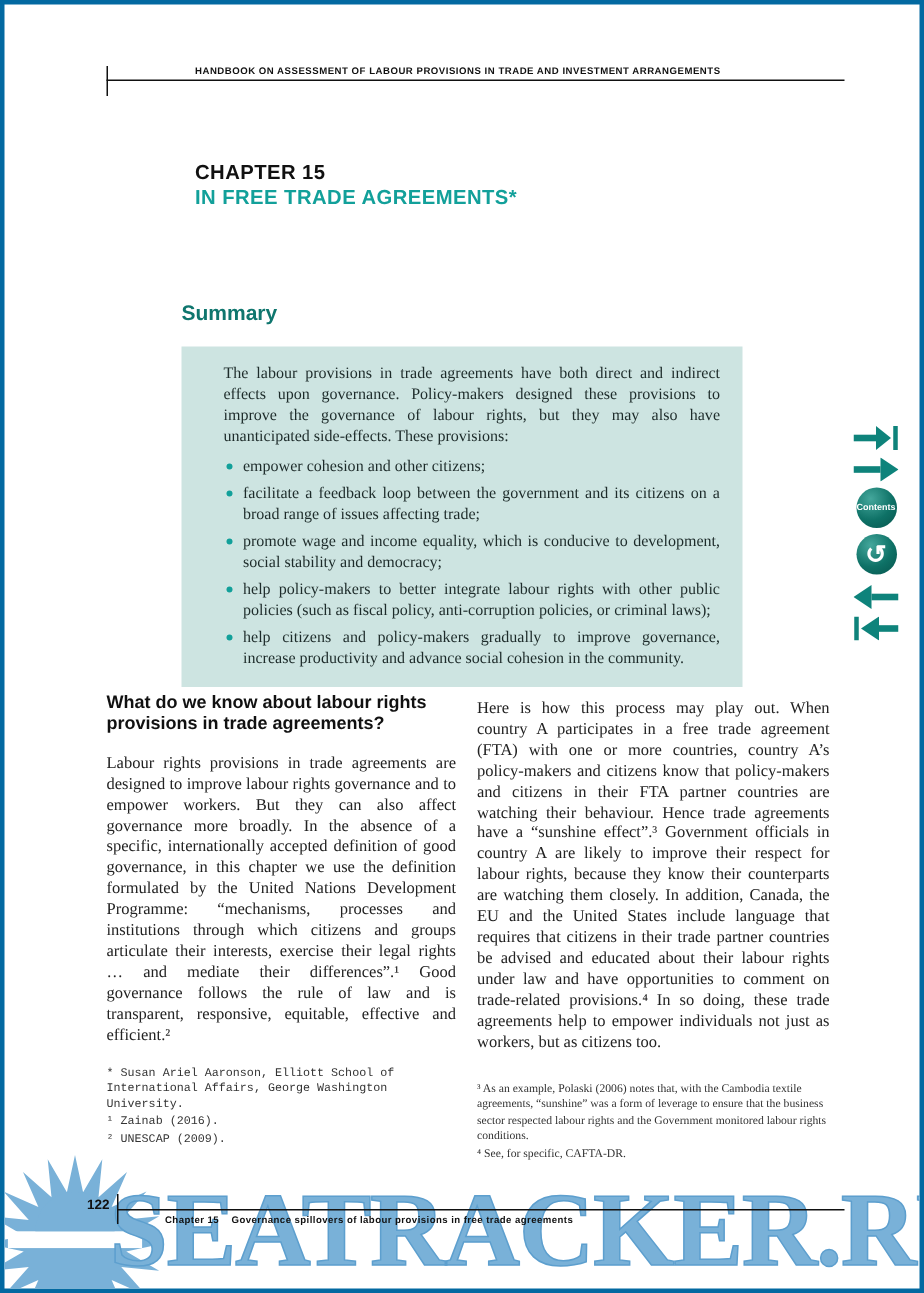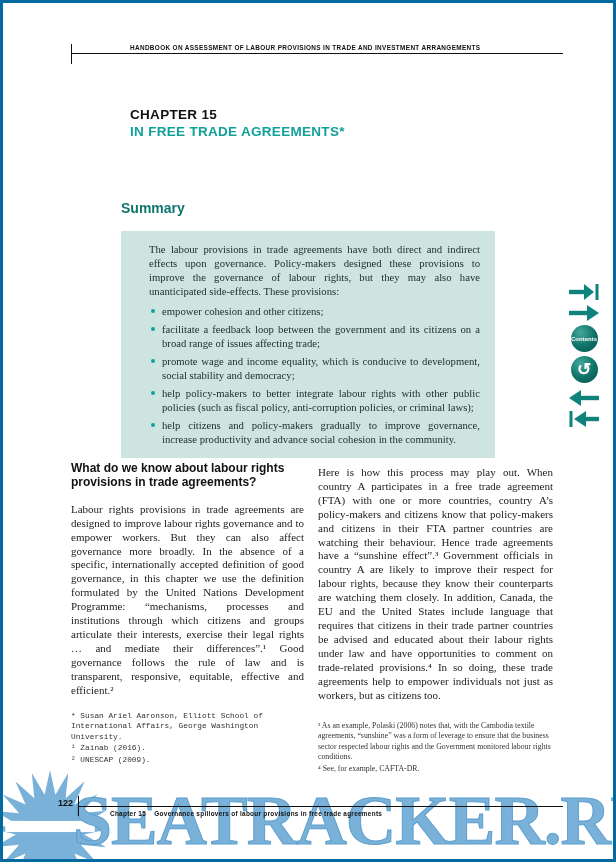--- a/index.html
+++ b/index.html
@@ -141,21 +141,21 @@
     <div class="footnotes">
       <div>*  Susan Ariel Aaronson, Elliott School of International Affairs, George Washington University.</div>
       <div>¹  Zainab (2016).</div>
       <div>²  UNESCAP (2009).</div>
     </div>
   </div>
   <div class="col right">
     <p class="body">Here is how this process may play out. When country A participates in a free trade agreement (FTA) with one or more countries, country A’s policy-makers and citizens know that policy-makers and citizens in their FTA partner countries are watching their behaviour. Hence trade agreements have a “sunshine effect”.³ Government officials in country A are likely to improve their respect for labour rights, because they know their counterparts are watching them closely. In addition, Canada, the EU and the United States include language that requires that citizens in their trade partner countries be advised and educated about their labour rights under law and have opportunities to comment on trade-related provisions.⁴ In so doing, these trade agreements help to empower individuals not just as workers, but as citizens too.</p>
     <div class="footnotes">
       <div>³  As an example, Polaski (2006) notes that, with the Cambodia textile agreements, “sunshine” was a form of leverage to ensure that the business sector respected labour rights and the Government monitored labour rights conditions.</div>
-      <div>⁴  See, for example, CAFTA-DR.</div>
+      <div>⁴  See, for specific, CAFTA-DR.</div>
     </div>
   </div>
 
   <svg class="watermark-sun" width="122" height="122" viewBox="0 0 120 120">
     <polygon fill="#79b1d8" points="118,60 93.6,65.3 115.2,77.9 90.3,75.4 106.9,94.1 84,84 94.1,106.9 75.4,90.3 77.9,115.2 65.3,93.6 60,118 54.7,93.6 42.1,115.2 44.6,90.3 25.9,106.9 36,84 13.1,94.1 29.7,75.4 4.8,77.9 26.4,65.3 2,60 26.4,54.7 4.8,42.1 29.7,44.6 13.1,25.9 36,36 25.9,13.1 44.6,29.7 42.1,4.8 54.7,26.4 60,2 65.3,26.4 77.9,4.8 75.4,29.7 94.1,13.1 84,36 106.9,25.9 90.3,44.6 115.2,42.1 93.6,54.7"></polygon>
     <rect x="16" y="52" width="88" height="11" fill="#ffffff"></rect>
     <path d="M 34,52 A 26,26 0 0 1 86,52 Z" fill="#79b1d8"></path>
   </svg>
   <div class="watermark-text">SEATRACKER.RU</div>
 

